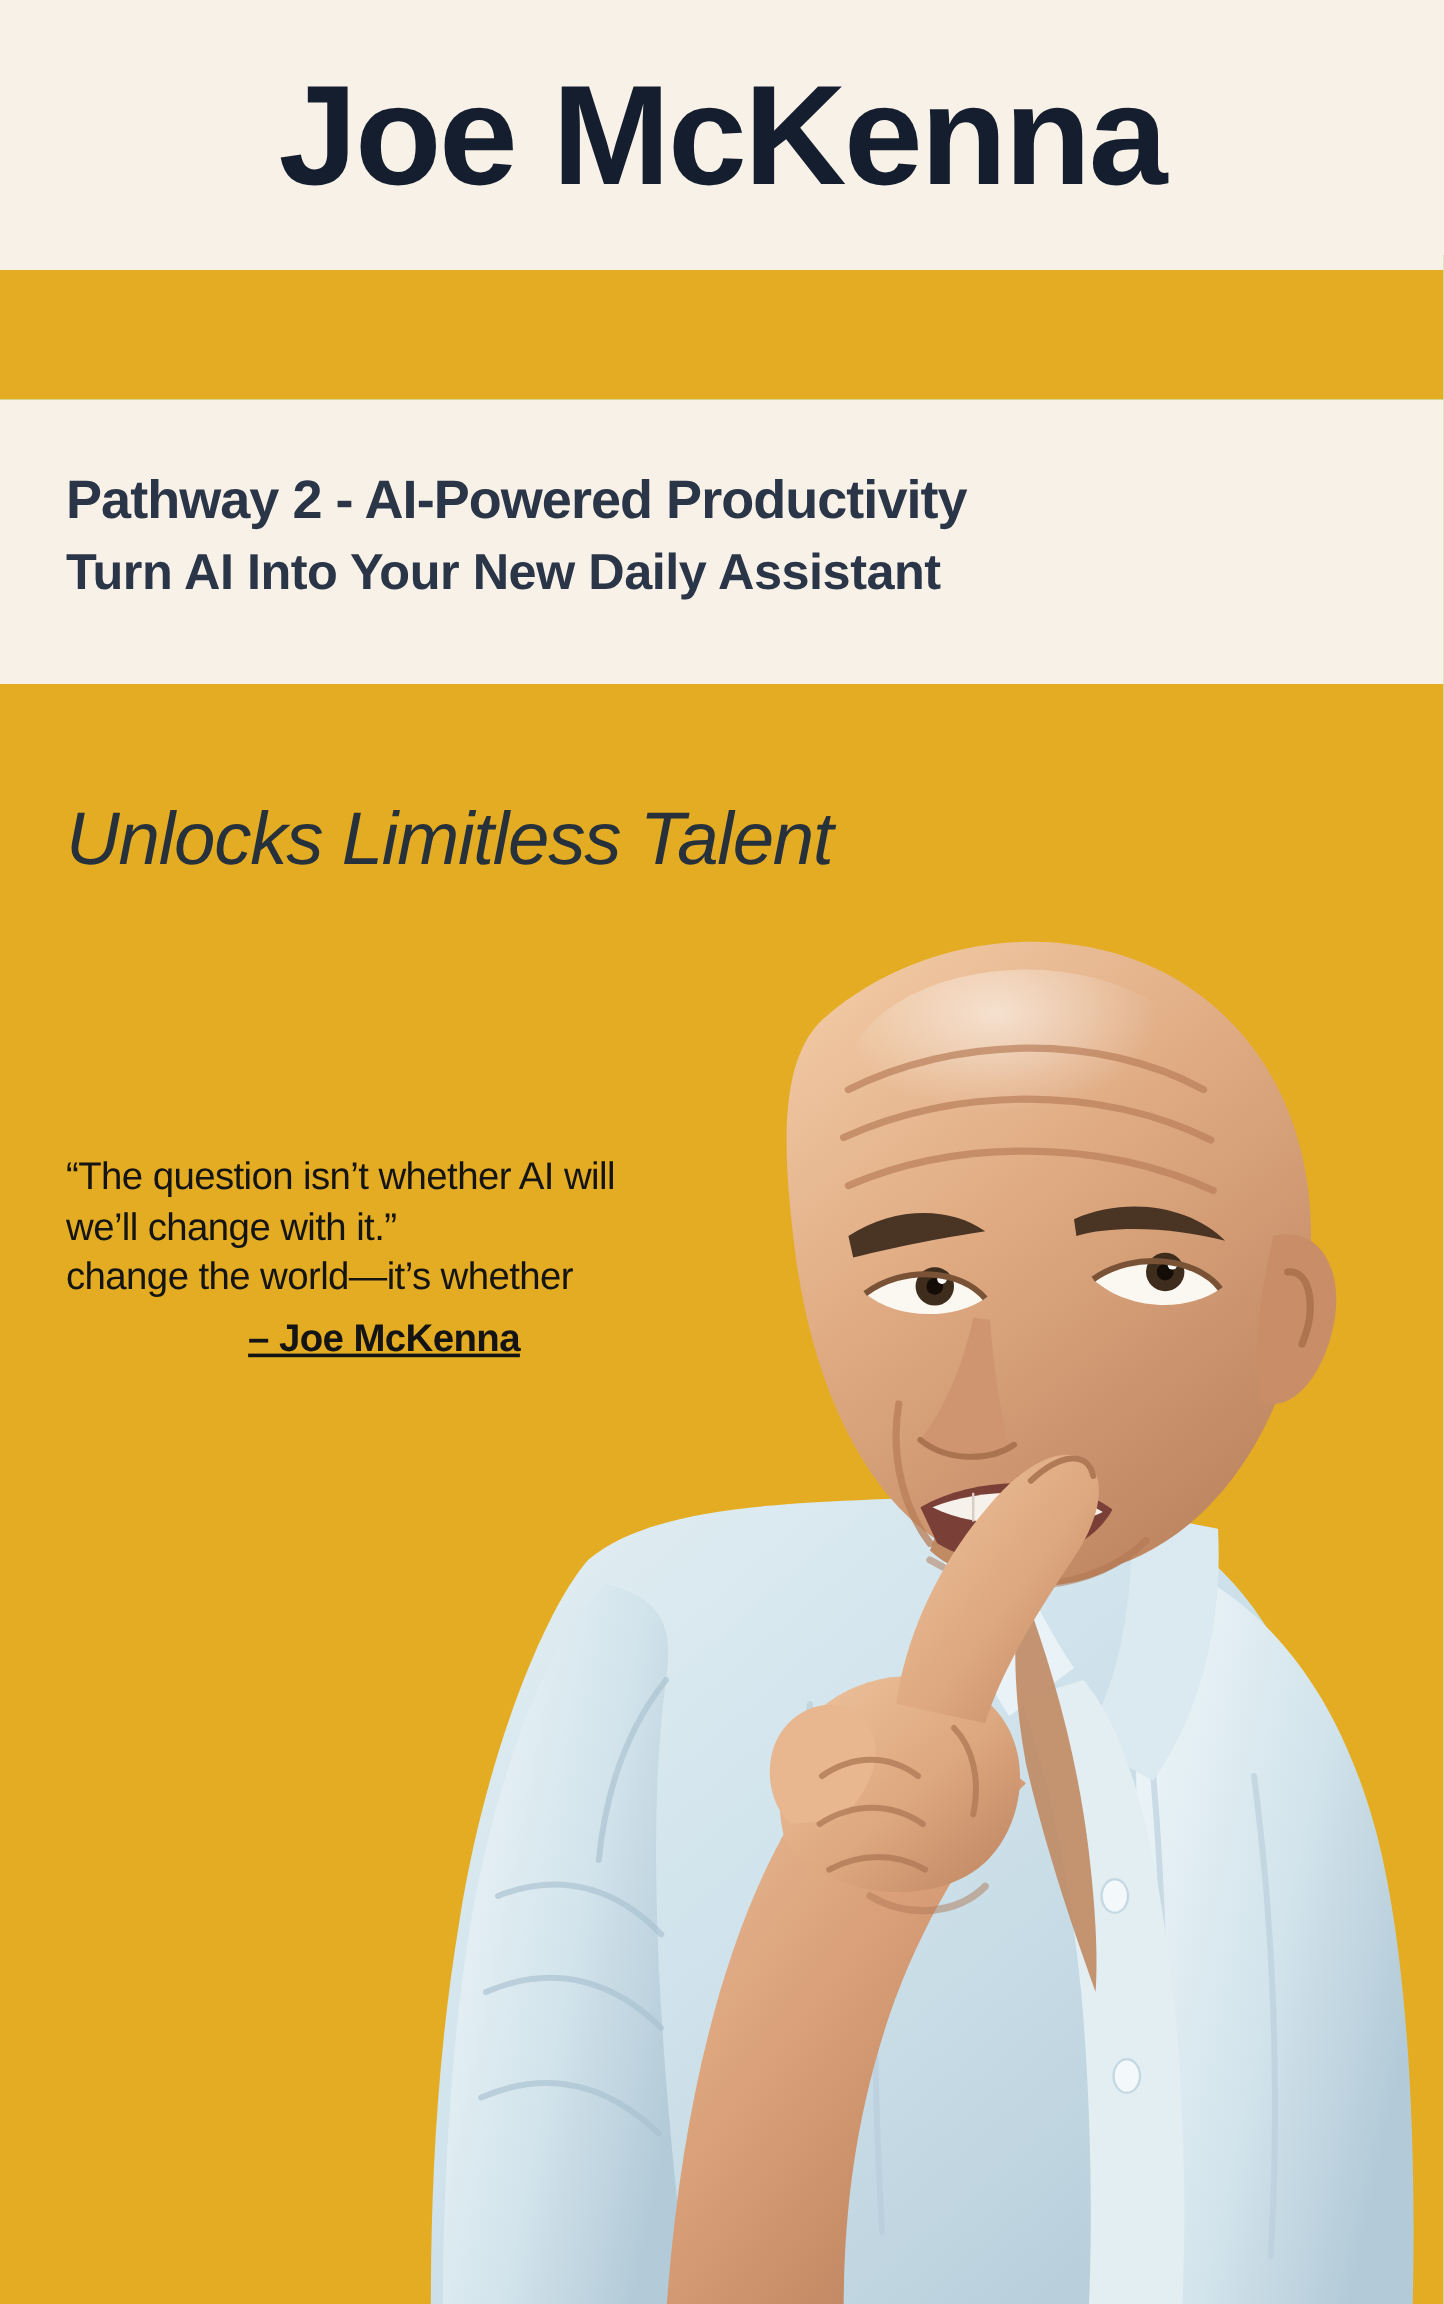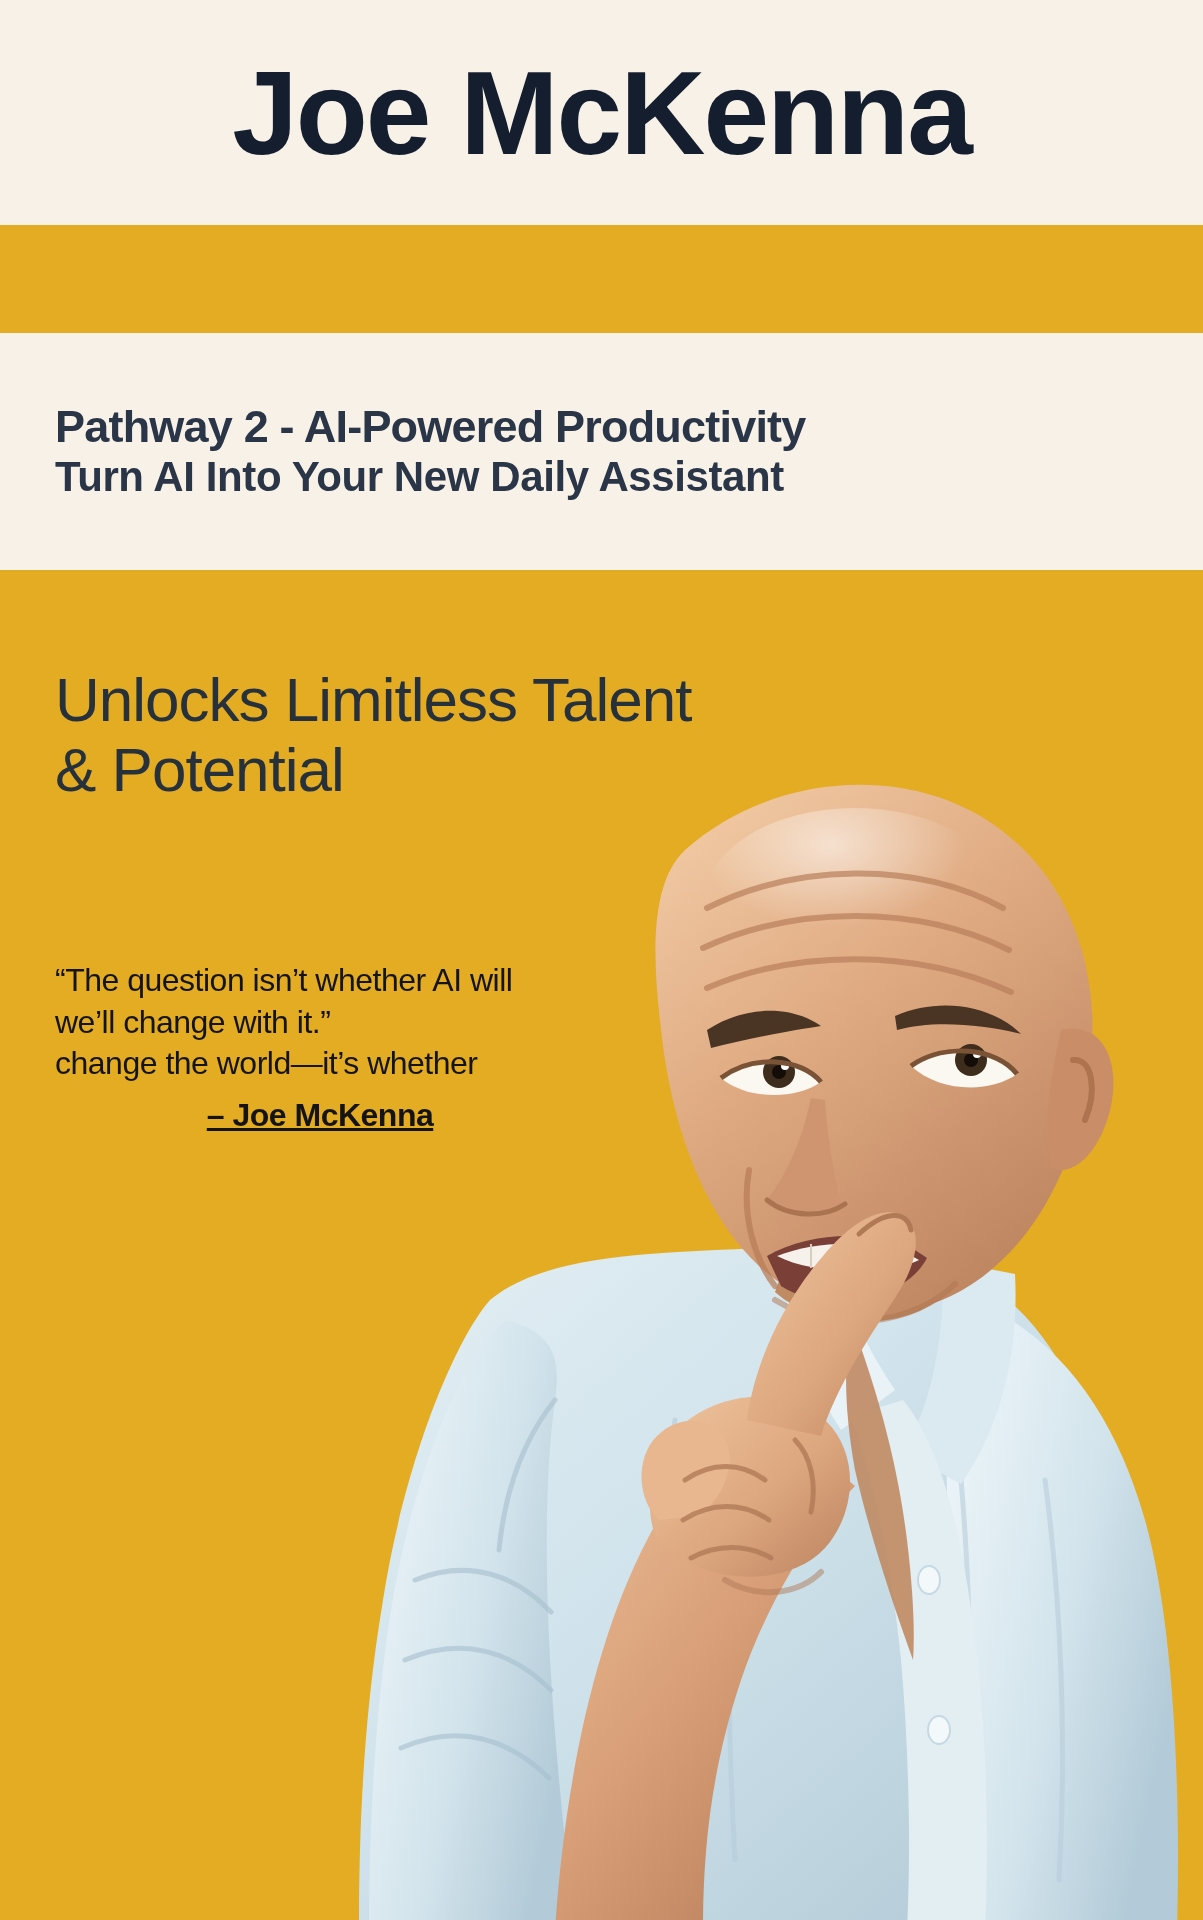--- a/index.html
+++ b/index.html
@@ -47,21 +47,21 @@
 
   
   .pathway-band {
     position:absolute;
     left:0; top:333px;
     width:1203px; height:237px;
     background:#F7F1E8;
   }
   .pathway-title {
     position:absolute;
-    left:55px; top:70px;
+    left:55px; top:60px;
     font-size:45px;
     font-weight:700;
     letter-spacing:-0.8px;
     color:#2A3547;
     line-height:1.05;
     white-space:nowrap;
   }
   .pathway-subtitle {
     position:absolute;
     left:55px; top:120px;
@@ -84,20 +84,21 @@
 
   .headline {
     position:absolute;
     left:55px; top:95px;
     font-size:62px;
     font-weight:400;
     letter-spacing:-1px;
     line-height:1.13;
     color:#27313C;
     width:900px;
+    font-style:italic;
   }
 
   .quote-block {
     position:absolute;
     left:55px; top:390px;
     width:640px;
     z-index:3;
   }
   .quote-text {
     font-size:32px;
@@ -140,21 +141,20 @@
 
   <div class="pathway-band">
     <div class="pathway-title">Pathway 2 - AI-Powered Productivity</div>
     <div class="pathway-subtitle">Turn AI Into Your New Daily Assistant</div>
   </div>
 
   <div class="main-band">
 
     <div class="headline">
       <div>Unlocks Limitless Talent</div>
-      <div>&amp; Potential</div>
     </div>
 
     <div class="photo">
       <svg viewBox="0 0 960 1230" xmlns="http://www.w3.org/2000/svg" aria-hidden="true">
         <defs>
           <linearGradient id="shirtG" x1="0" y1="0" x2="1" y2="1">
             <stop offset="0%" stop-color="#E4EFF4"></stop>
             <stop offset="45%" stop-color="#CFE2EB"></stop>
             <stop offset="100%" stop-color="#AEC7D4"></stop>
           </linearGradient>

